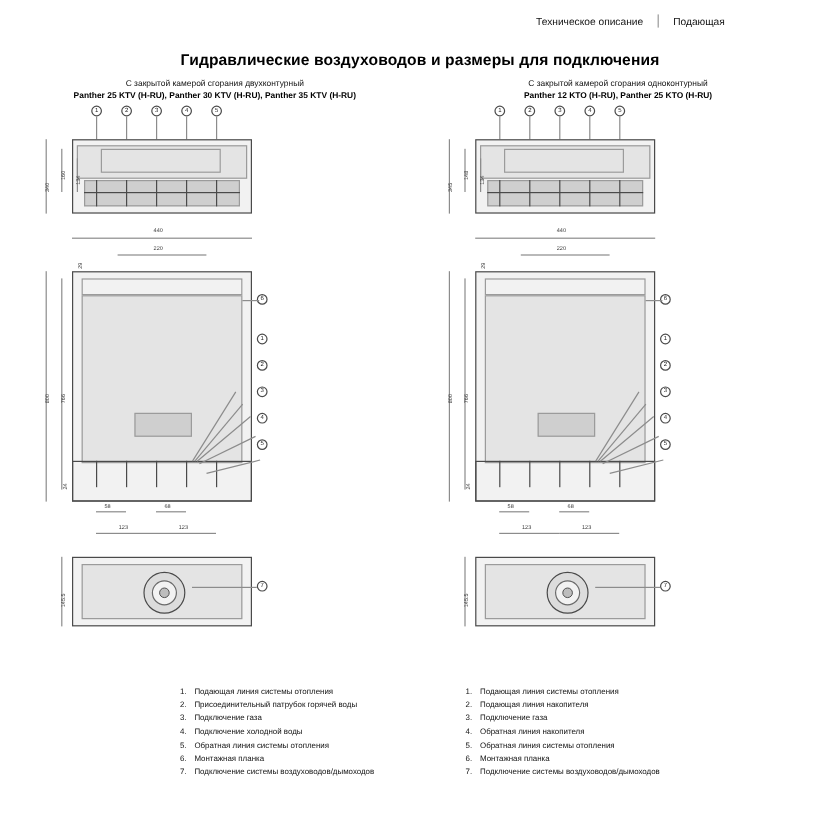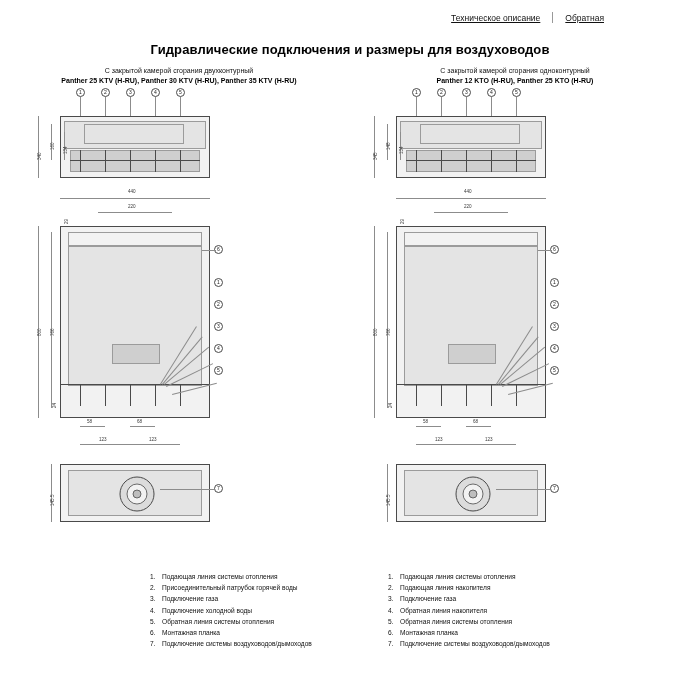--- a/index.html
+++ b/index.html
@@ -56,21 +56,20 @@
     height: 14px;
   }
   .header-right {
     position: absolute;
     right: 96px;
     top: 12px;
     font-size: 8.5px;
     color: #111;
     display: flex;
     align-items: center;
-    text-decoration: underline;
   }
   .header-right .sep {
     display: inline-block;
     width: 1px;
     height: 11px;
     background: #999;
     margin: 0 12px;
   }
 
   .title {
@@ -199,25 +198,25 @@
 </style>
 </head>
 <body>
 
 <div class="page">
 
   <div class="header">
     <div class="header-right">
       <span>Техническое описание</span>
       <span class="sep"></span>
-      <span>Обратная</span>
+      <span>Подающая</span>
     </div>
   </div>
 
-  <div class="title">Гидравлические подключения и размеры для воздуховодов</div>
+  <div class="title">Гидравлические воздуховодов и размеры для подключения</div>
 
   <div class="columns">
 
     <div class="col left">
       <div class="col-head1">С закрытой камерой сгорания двухконтурный</div>
       <div class="col-head2">Panther 25 KTV (H-RU), Panther 30 KTV (H-RU), Panther 35 KTV (H-RU)</div>
 
       <div class="drawing">
 
         <div class="callout" style="left:52px;top:0px">1</div>

